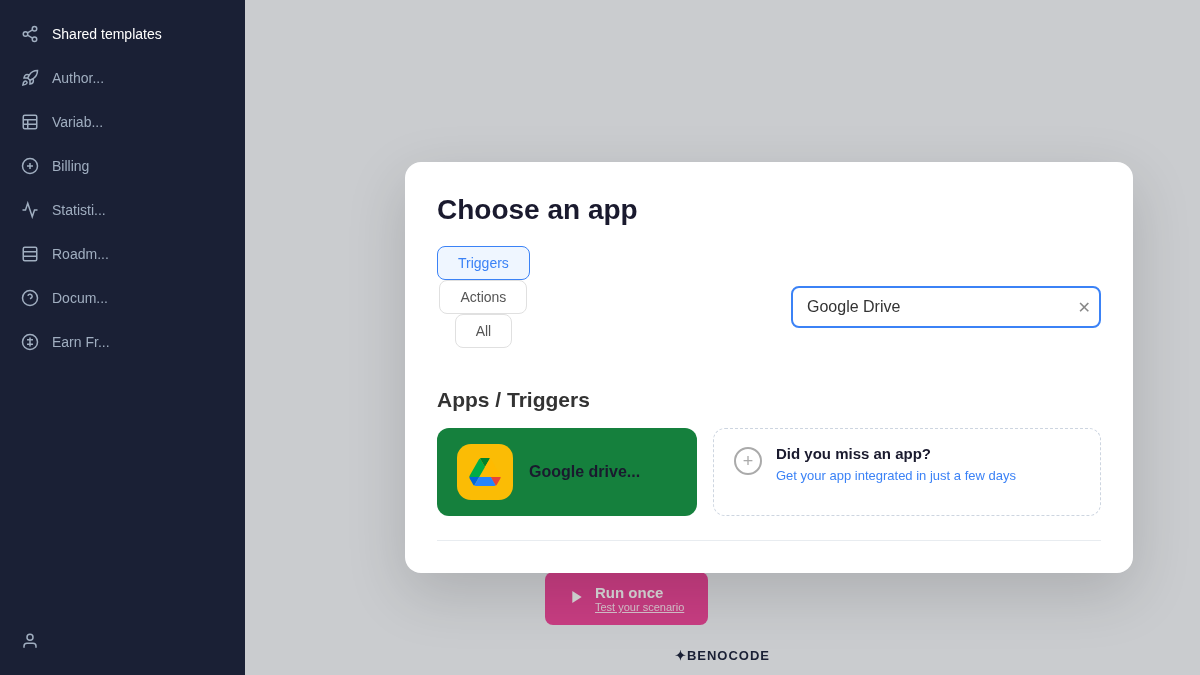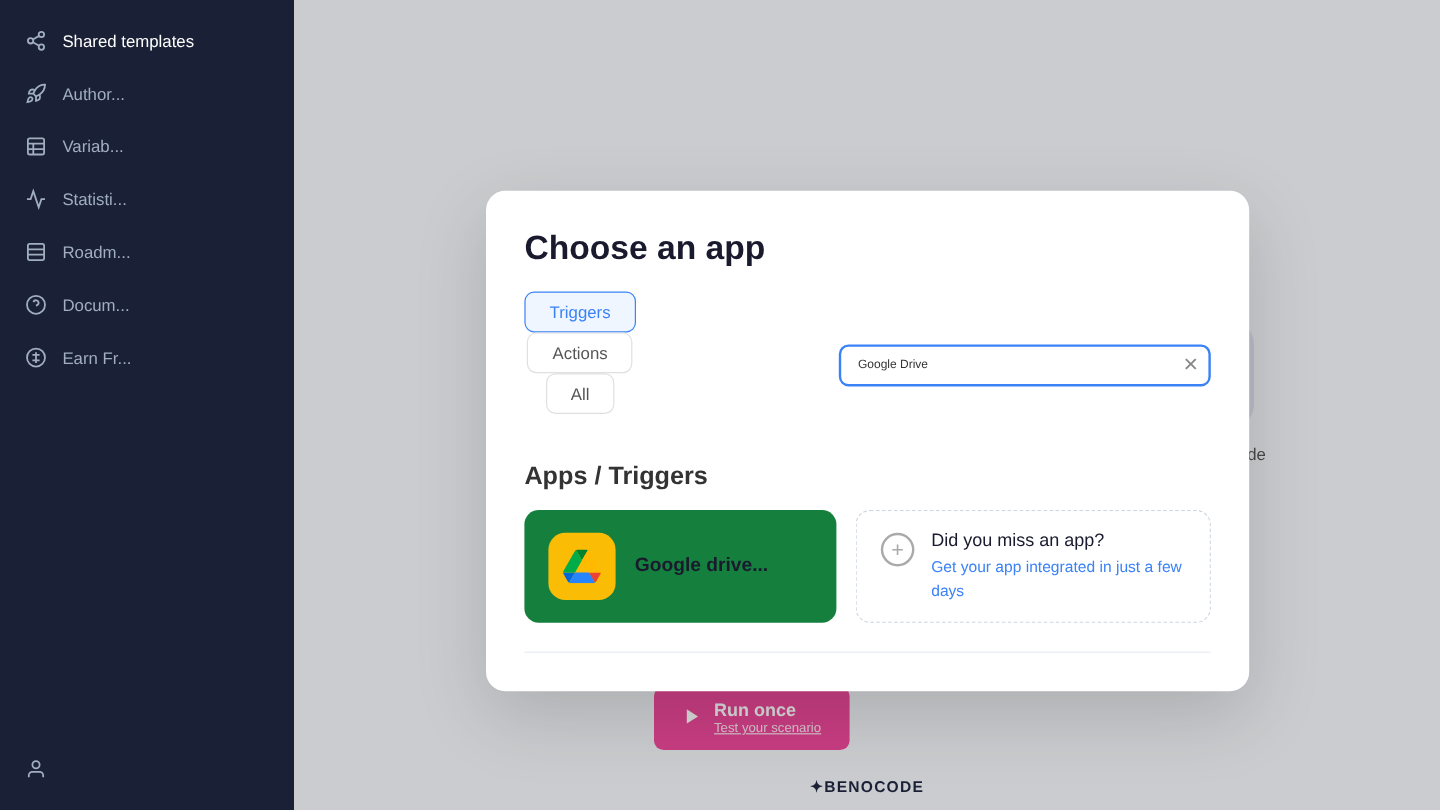--- a/index.html
+++ b/index.html
@@ -160,21 +160,21 @@
       align-items: center;
       justify-content: flex-start;
       padding-left: 160px;
       padding-top: 60px;
     }
 
     
     .modal {
       background: #fff;
       border-radius: 16px;
-      width: 636px;
+      width: 728px;
       padding: 32px;
       box-shadow: 0 20px 60px rgba(0,0,0,0.15);
       position: relative;
     }
 
     .modal-title {
       font-size: 28px;
       font-weight: 700;
       color: #1a1a2e;
       margin-bottom: 20px;
@@ -211,21 +211,21 @@
       position: relative;
       display: flex;
       align-items: center;
     }
 
     .search-input {
       width: 100%;
       padding: 10px 36px 10px 14px;
       border: 2px solid #3b82f6;
       border-radius: 8px;
-      font-size: 10px;
+      font-size: 16px;
       color: #333;
       outline: none;
     }
 
     .search-clear {
       position: absolute;
       right: 10px;
       background: none;
       border: none;
       cursor: pointer;
@@ -299,21 +299,21 @@
       align-items: center;
       justify-content: center;
       font-size: 18px;
       color: #aaa;
       flex-shrink: 0;
       margin-top: 2px;
     }
 
     .miss-app-title {
       font-size: 15px;
-      font-weight: 400;
+      font-weight: 700;
       color: #1a1a2e;
       margin-bottom: 4px;
     }
 
     .miss-app-desc {
       font-size: 13px;
       color: #666;
       line-height: 1.5;
     }
 
@@ -360,20 +360,29 @@
     <div class="sidebar-item">
       <div class="sidebar-icon">
         <svg width="18" height="18" viewBox="0 0 24 24" fill="none" stroke="#a0aec0" stroke-width="2">
           <rect x="3" y="3" width="18" height="18" rx="2"></rect>
             <line x1="3" y1="9" x2="21" y2="9"></line>
           <line x1="3" y1="15" x2="21" y2="15"></line>
             <line x1="9" y1="9" x2="9" y2="21"></line>
         </svg>
       </div>
       <span>Variab...</span>
+    </div>
+    <div class="sidebar-item">
+      <div class="sidebar-icon">
+        <svg width="18" height="18" viewBox="0 0 24 24" fill="none" stroke="#a0aec0" stroke-width="2">
+          <circle cx="12" cy="12" r="10"></circle>
+            <path d="M12 8v8M8 12h8"></path>
+        </svg>
+      </div>
+      <span>Billing</span>
     </div>
     <div class="sidebar-item">
       <div class="sidebar-icon">
         <svg width="18" height="18" viewBox="0 0 24 24" fill="none" stroke="#a0aec0" stroke-width="2">
           <polyline points="22 12 18 12 15 21 9 3 6 12 2 12"></polyline>
         </svg>
       </div>
       <span>Statisti...</span>
     </div>
     <div class="sidebar-item">

